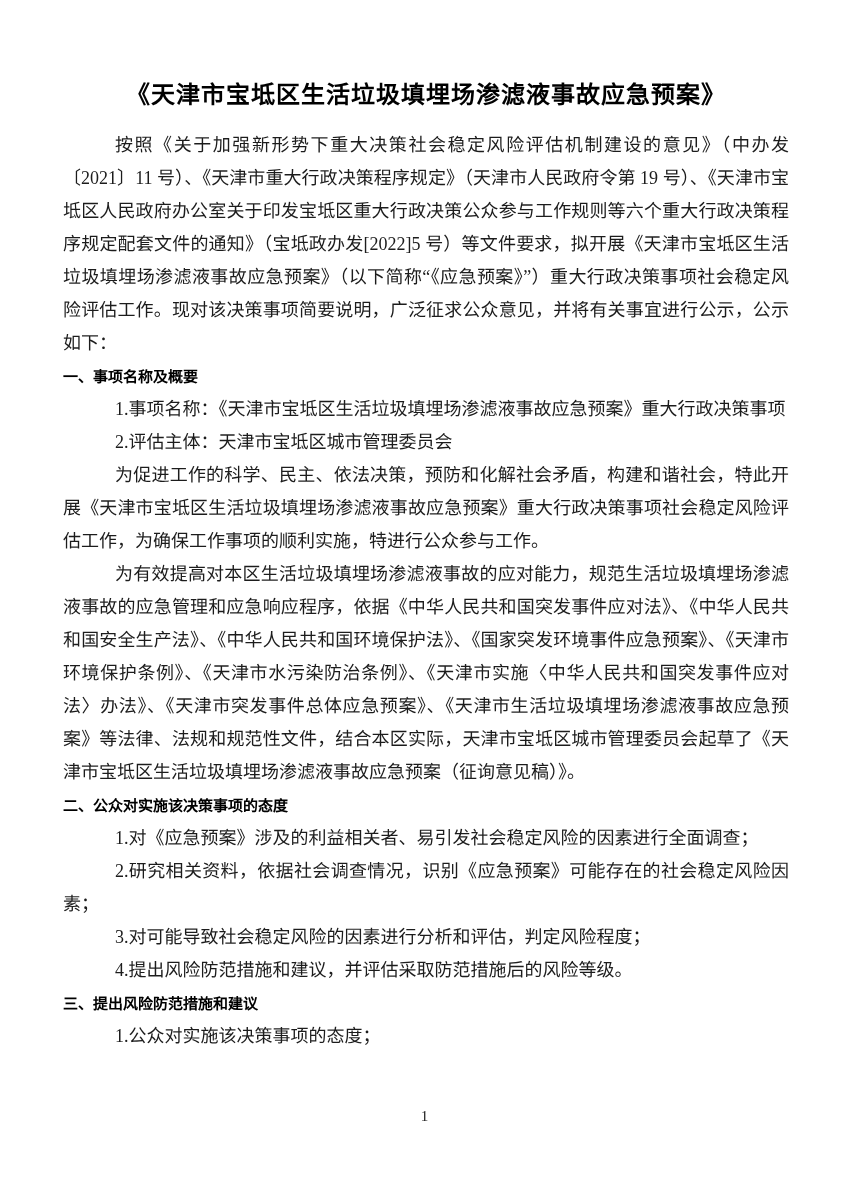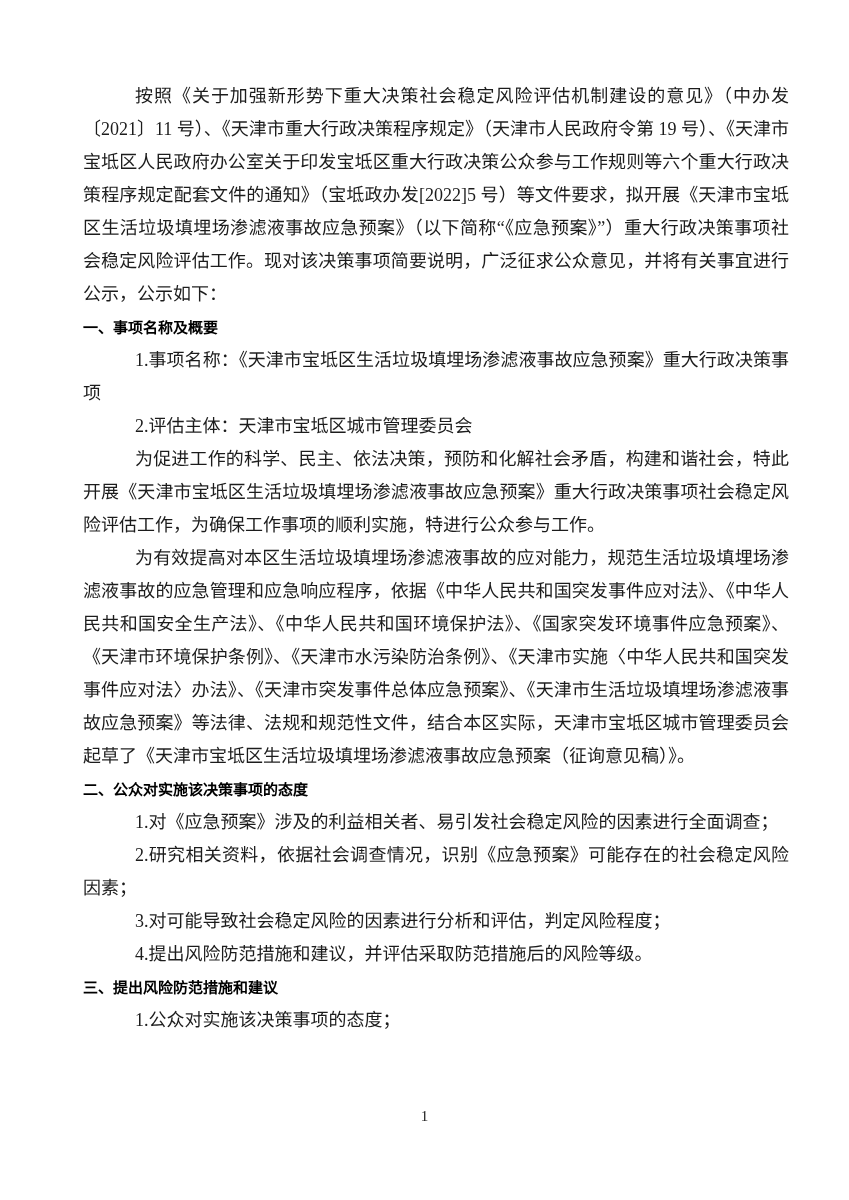--- a/index.html
+++ b/index.html
@@ -28,21 +28,20 @@
     font-size: 24px;
     line-height: 49px;
     text-align: center;
     color: #000000;
     letter-spacing: 1px;
   }
   .doc-body {
     margin-top: 10px;
     font-size: 18px;
     line-height: 33px;
-    margin-left: 20px;
   }
   .doc-body p, .doc-body h2 {
     margin: 0;
     padding: 0;
   }
   .para {
     text-align: justify;
     text-indent: 52px;
   }
   .item {
@@ -65,20 +64,21 @@
     text-align: center;
     font-size: 15px;
     color: #1c1c1c;
   }
 </style>
 </head>
 <body>
 
 <div class="page">
 
+  <div class="doc-title">《天津市宝坻区生活垃圾填埋场渗滤液事故应急预案》</div>
 
   <div class="doc-body">
     <p class="para">按照《关于加强新形势下重大决策社会稳定风险评估机制建设的意见》（中办发〔2021〕11 号）、《天津市重大行政决策程序规定》（天津市人民政府令第 19 号）、《天津市宝坻区人民政府办公室关于印发宝坻区重大行政决策公众参与工作规则等六个重大行政决策程序规定配套文件的通知》（宝坻政办发[2022]5 号）等文件要求，拟开展《天津市宝坻区生活垃圾填埋场渗滤液事故应急预案》（以下简称“《应急预案》”）重大行政决策事项社会稳定风险评估工作。现对该决策事项简要说明，广泛征求公众意见，并将有关事宜进行公示，公示如下：</p>
     <h2 class="heading">一、事项名称及概要</h2>
     <p class="item">1.事项名称：《天津市宝坻区生活垃圾填埋场渗滤液事故应急预案》重大行政决策事项</p>
     <p class="item">2.评估主体：天津市宝坻区城市管理委员会</p>
     <p class="para">为促进工作的科学、民主、依法决策，预防和化解社会矛盾，构建和谐社会，特此开展《天津市宝坻区生活垃圾填埋场渗滤液事故应急预案》重大行政决策事项社会稳定风险评估工作，为确保工作事项的顺利实施，特进行公众参与工作。</p>
     <p class="para">为有效提高对本区生活垃圾填埋场渗滤液事故的应对能力，规范生活垃圾填埋场渗滤液事故的应急管理和应急响应程序，依据《中华人民共和国突发事件应对法》、《中华人民共和国安全生产法》、《中华人民共和国环境保护法》、《国家突发环境事件应急预案》、《天津市环境保护条例》、《天津市水污染防治条例》、《天津市实施〈中华人民共和国突发事件应对法〉办法》、《天津市突发事件总体应急预案》、《天津市生活垃圾填埋场渗滤液事故应急预案》等法律、法规和规范性文件，结合本区实际，天津市宝坻区城市管理委员会起草了《天津市宝坻区生活垃圾填埋场渗滤液事故应急预案（征询意见稿）》。</p>
     <h2 class="heading">二、公众对实施该决策事项的态度</h2>
     <p class="item">1.对《应急预案》涉及的利益相关者、易引发社会稳定风险的因素进行全面调查；</p>

